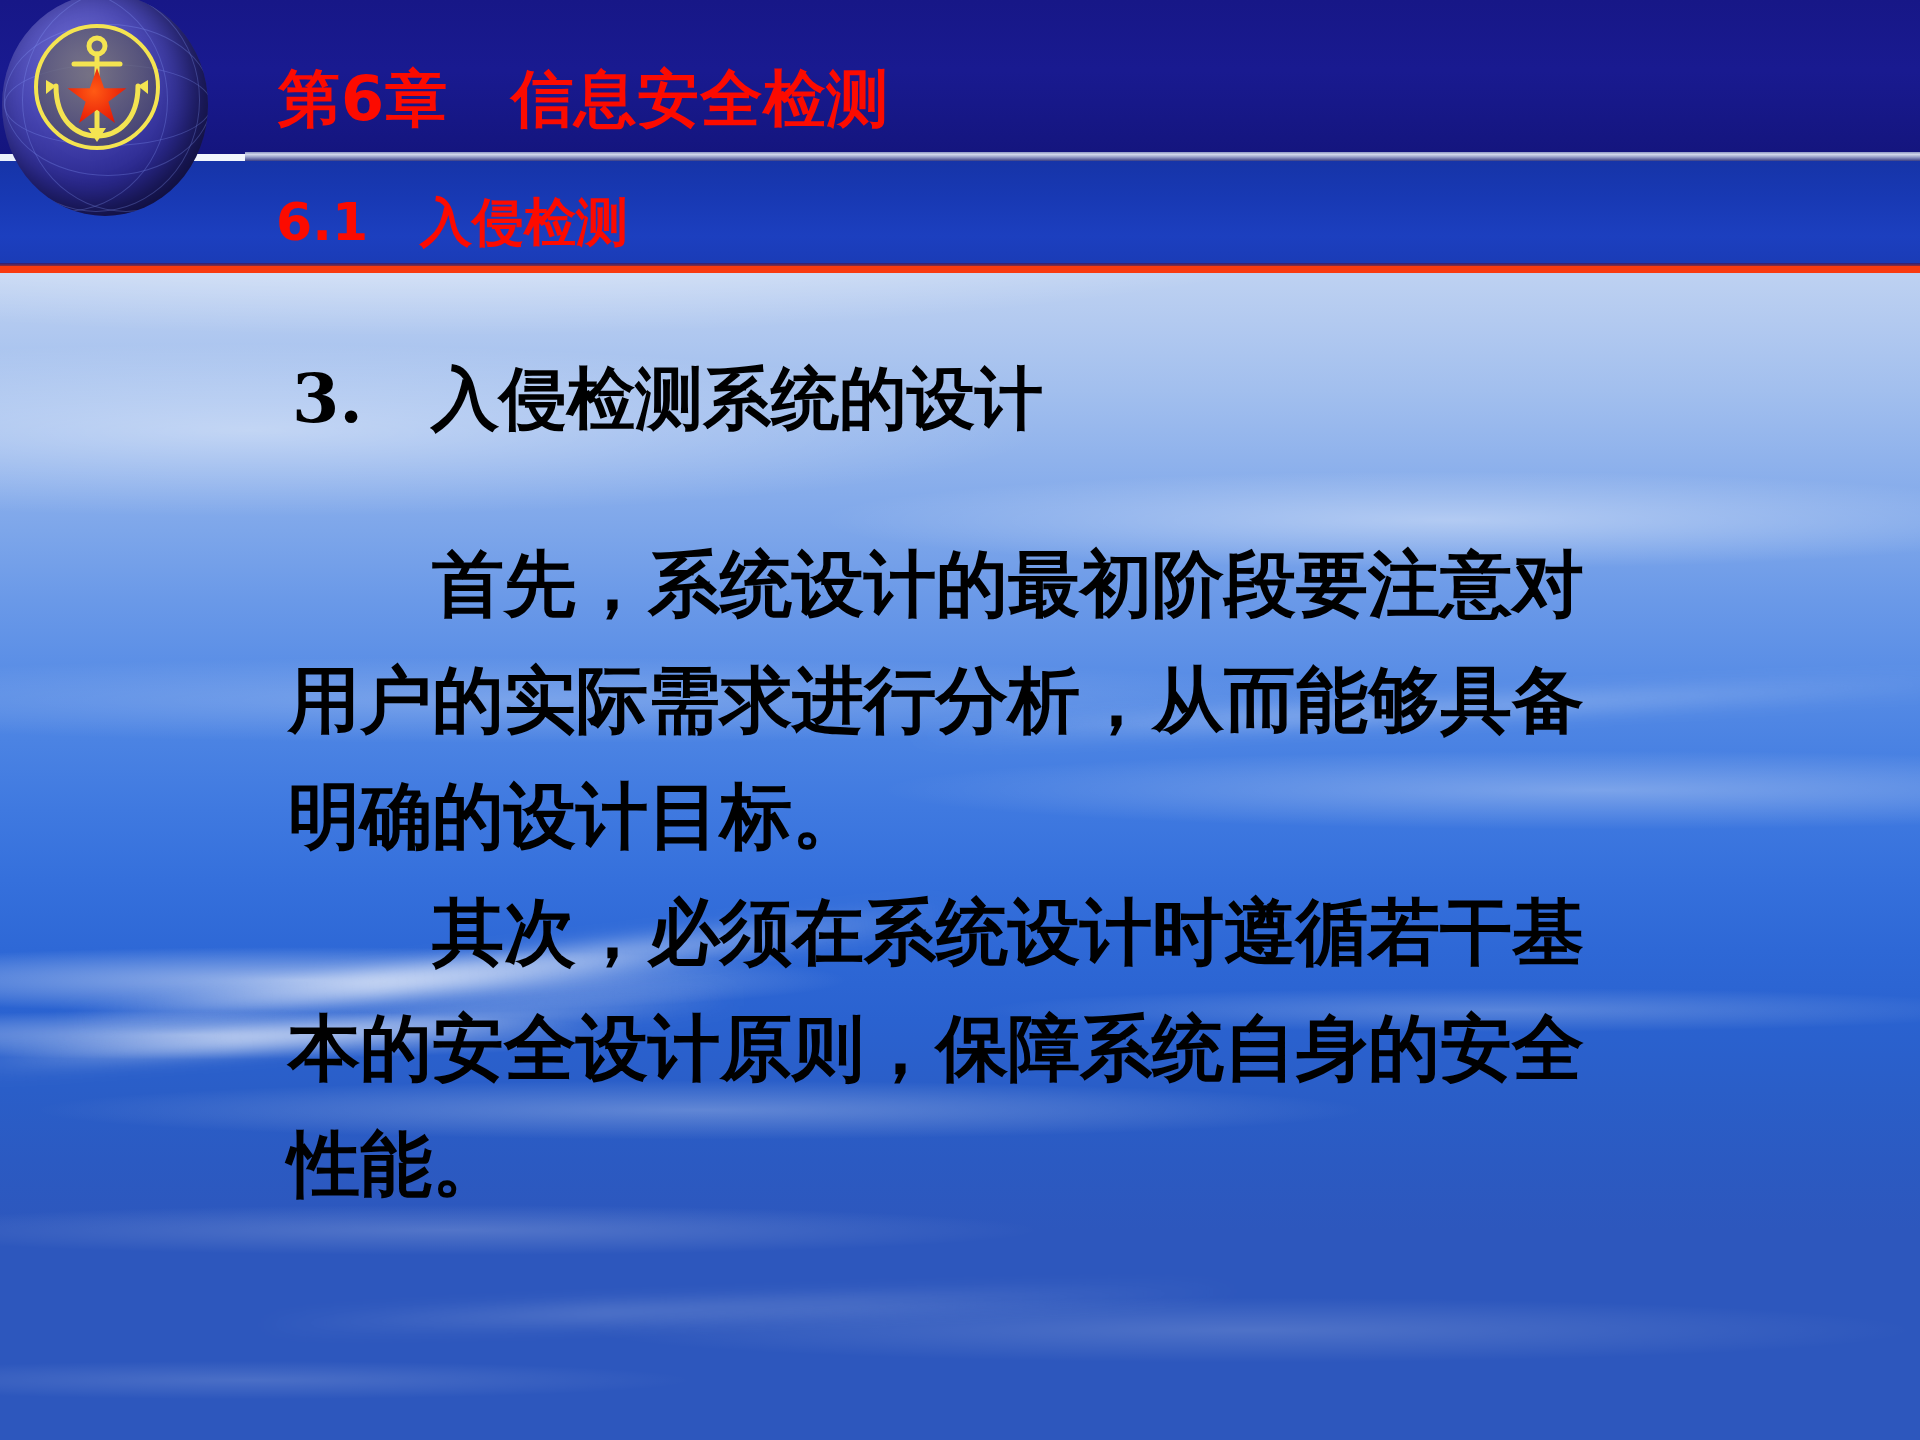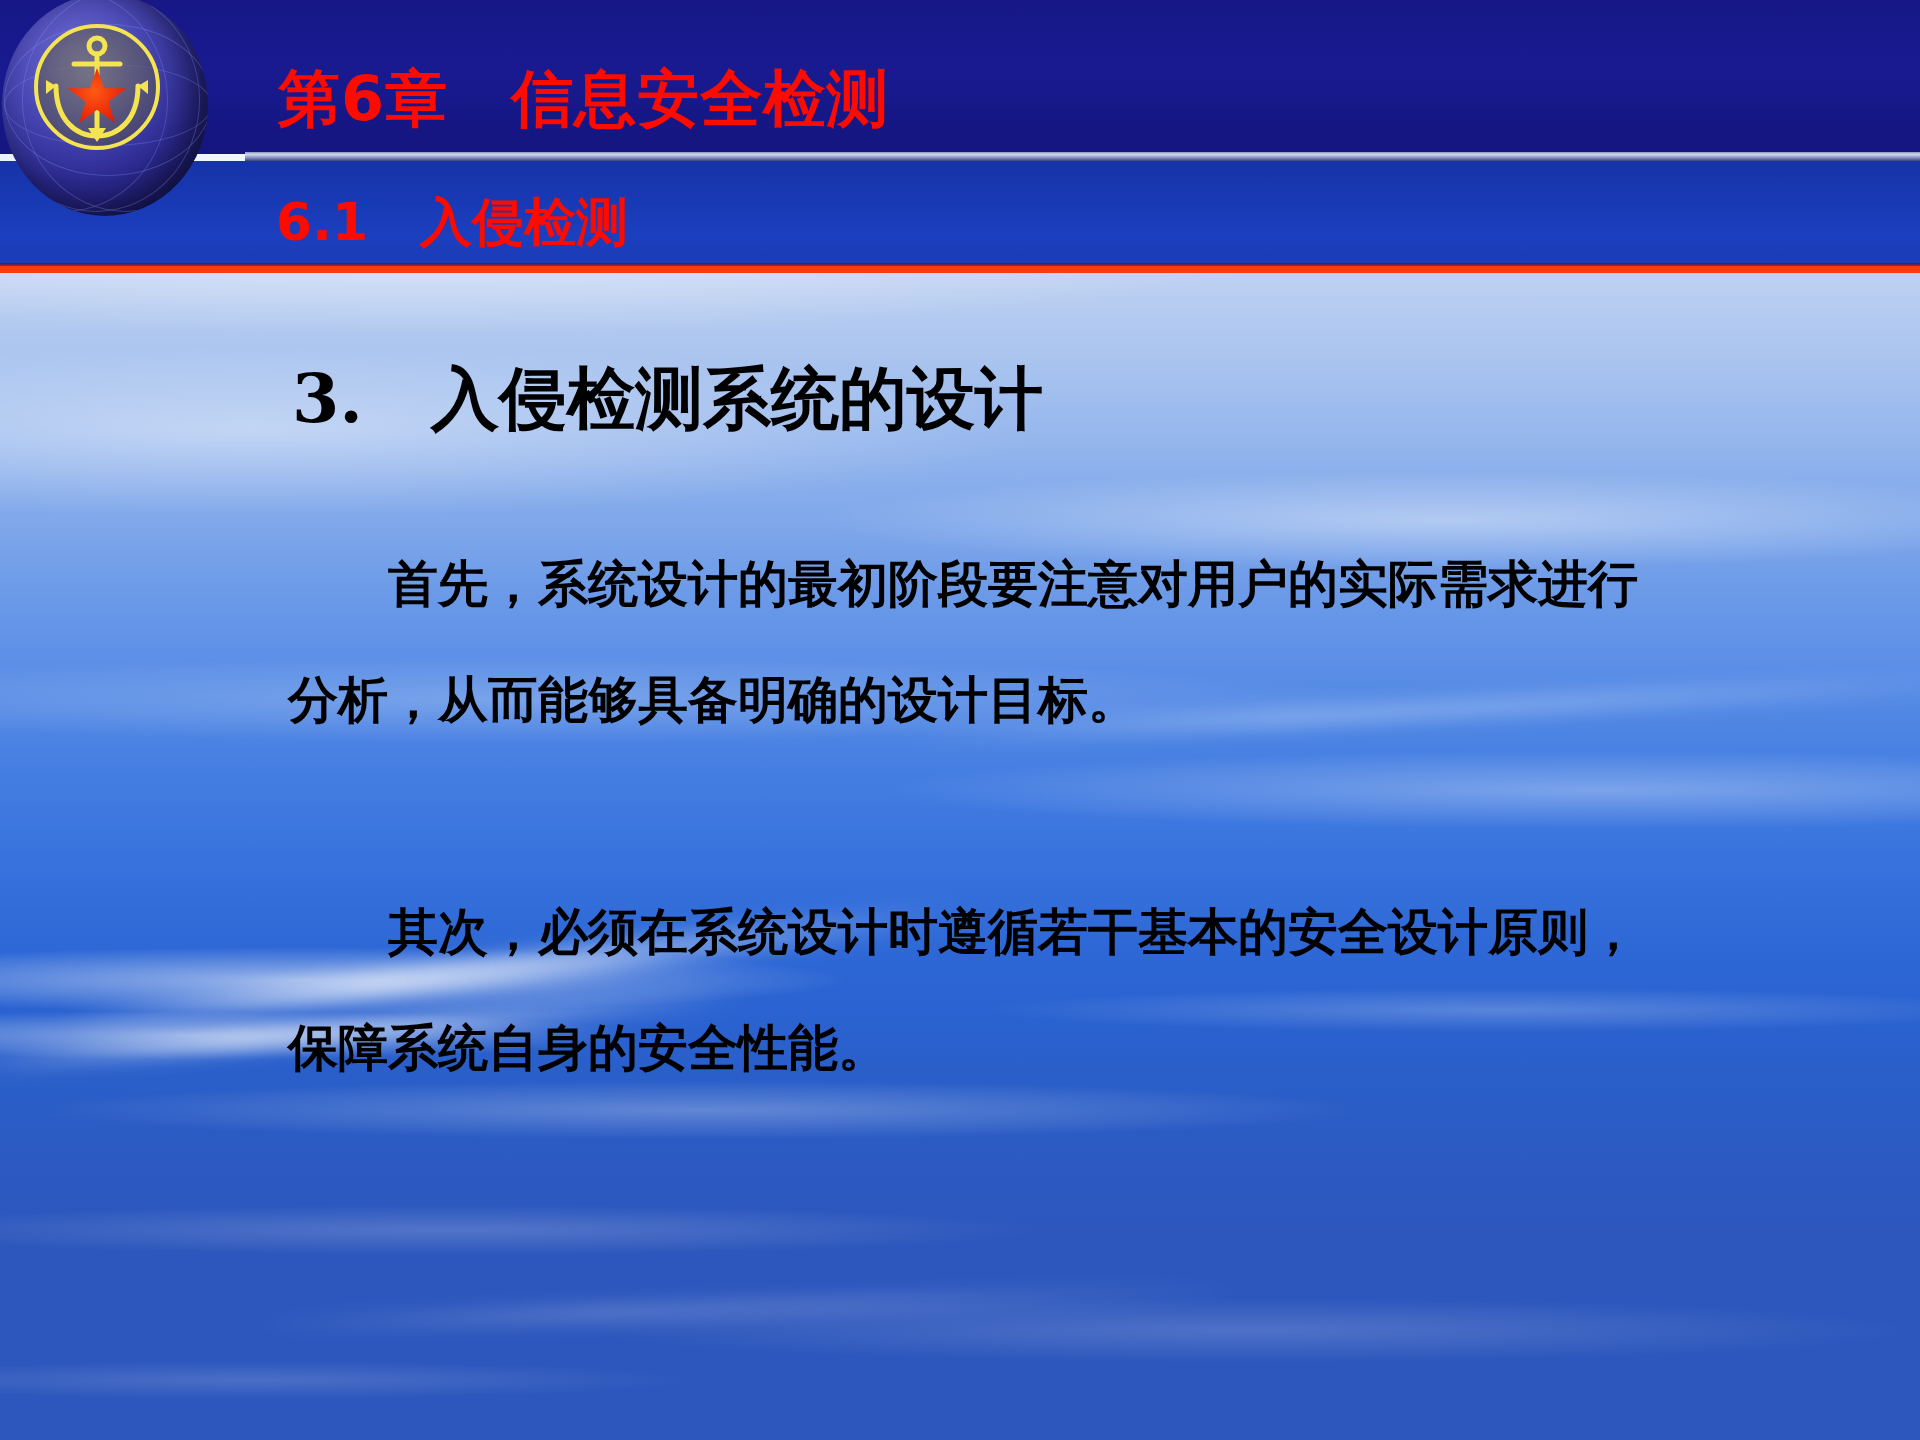--- a/index.html
+++ b/index.html
@@ -208,21 +208,21 @@
     font-weight: bold;
     color: #000;
     white-space: pre;
     line-height: 1.1;
     font-family: "DejaVu Serif", "Liberation Serif", serif;
   }
   .para {
     position: absolute;
     left: 288px;
     width: 1360px;
-    font-size: 50px;
+    font-size: 72px;
     font-weight: bold;
     color: #000;
     line-height: 116px;
     font-family: "DejaVu Serif", "Liberation Serif", serif;
     white-space: pre-line;
     letter-spacing: 0px;
   }
   .para-1 { top: 253px; }
   .para-2 { top: 601px; }
 </style>

